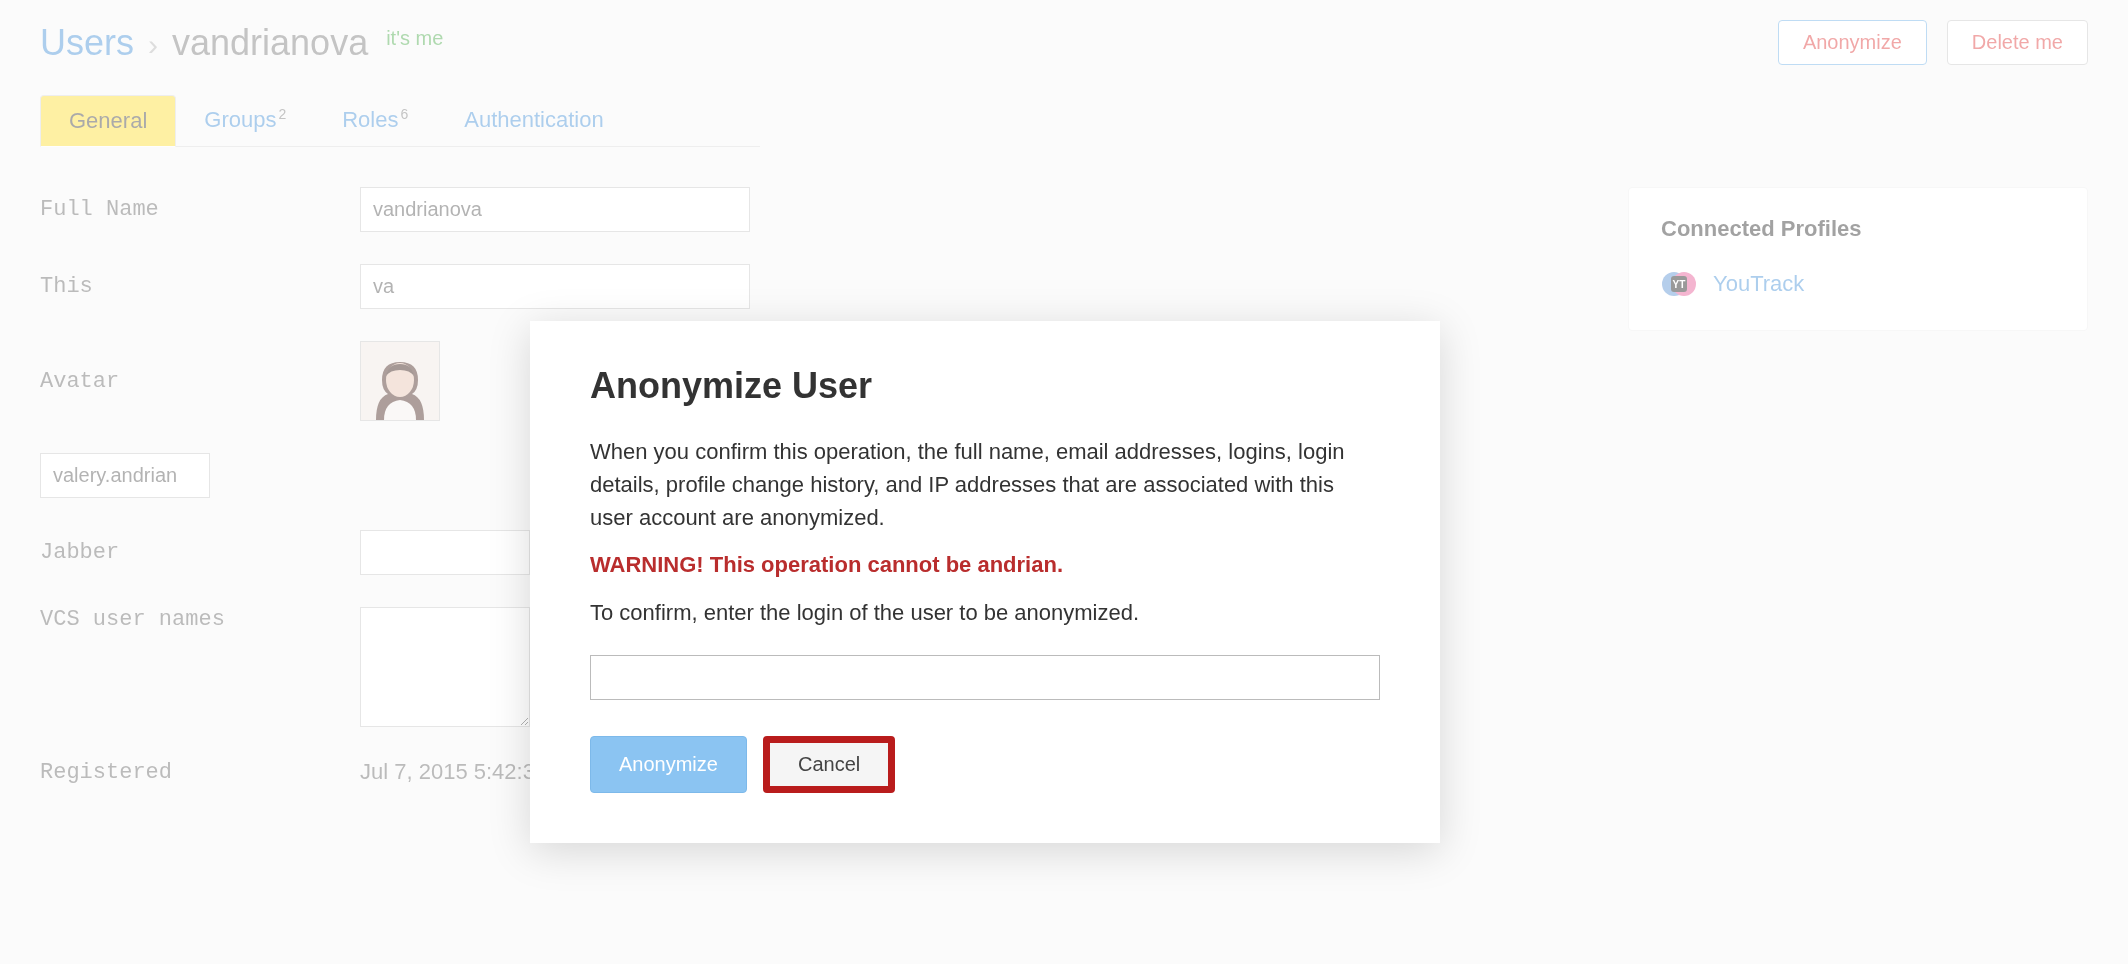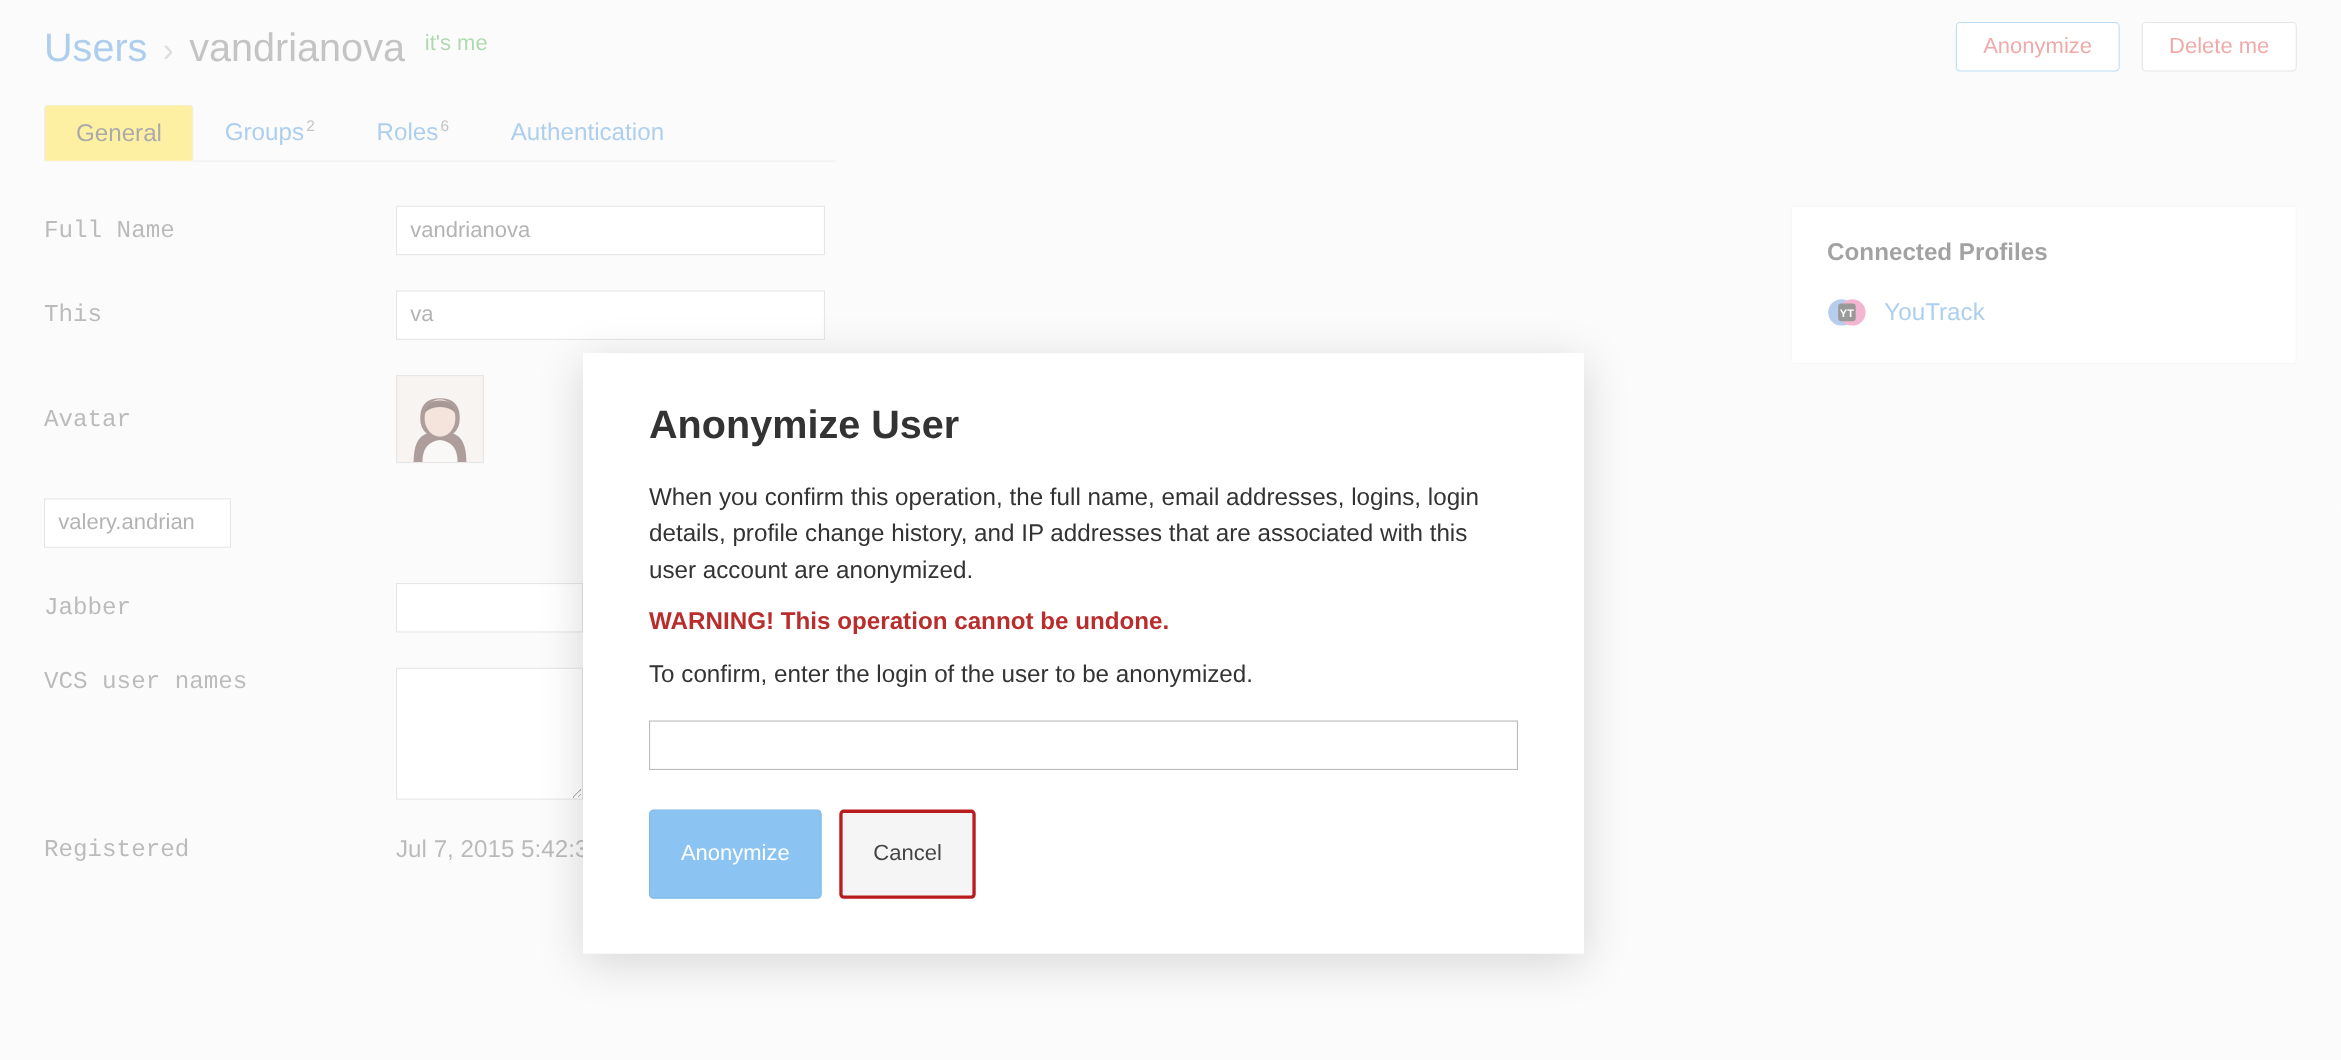--- a/index.html
+++ b/index.html
@@ -228,23 +228,23 @@
       background: #8bc4f2;
       border: 1px solid #7db9ea;
       color: #fff;
       padding: 10px 28px;
       font-size: 20px;
       border-radius: 4px;
       cursor: pointer;
     }
     .btn-secondary {
       background: #f5f5f5;
-      border: 3px solid #b91c1c;
+      border: 7px solid #b91c1c;
       color: #444;
-      padding: 26px 28px;
+      padding: 10px 28px;
       font-size: 20px;
       border-radius: 4px;
       cursor: pointer;
     }
   </style>
 </head>
 <body>
 
 <div class="page">
   <div class="header-row">
@@ -324,20 +324,20 @@
       </div>
     </div>
   </div>
 </div>
 
 <div class="overlay"></div>
 
 <div class="dialog">
   <div class="dialog-title">Anonymize User</div>
   <div class="dialog-text">When you confirm this operation, the full name, email addresses, logins, login details, profile change history, and IP addresses that are associated with this user account are anonymized.</div>
-  <div class="dialog-warning">WARNING! This operation cannot be undone.</div>
+  <div class="dialog-warning">WARNING! This operation cannot be andrian.</div>
   <div class="dialog-text">To confirm, enter the login of the user to be anonymized.</div>
   <input class="dialog-input" value="" style="">
   <div class="dialog-actions">
     <button class="btn-primary">Anonymize</button>
     <button class="btn-secondary">Cancel</button>
   </div>
 </div>
 
 </body></html>

